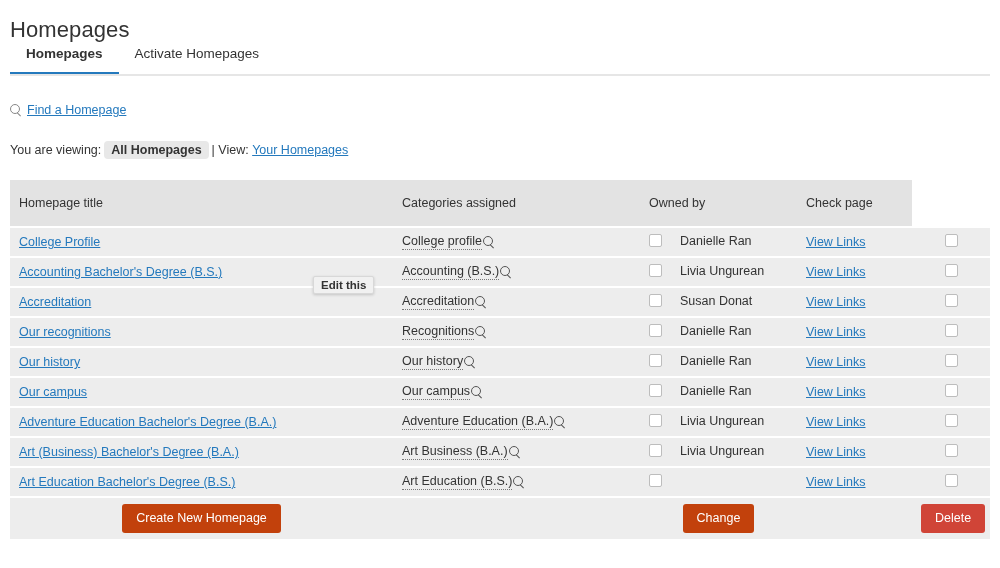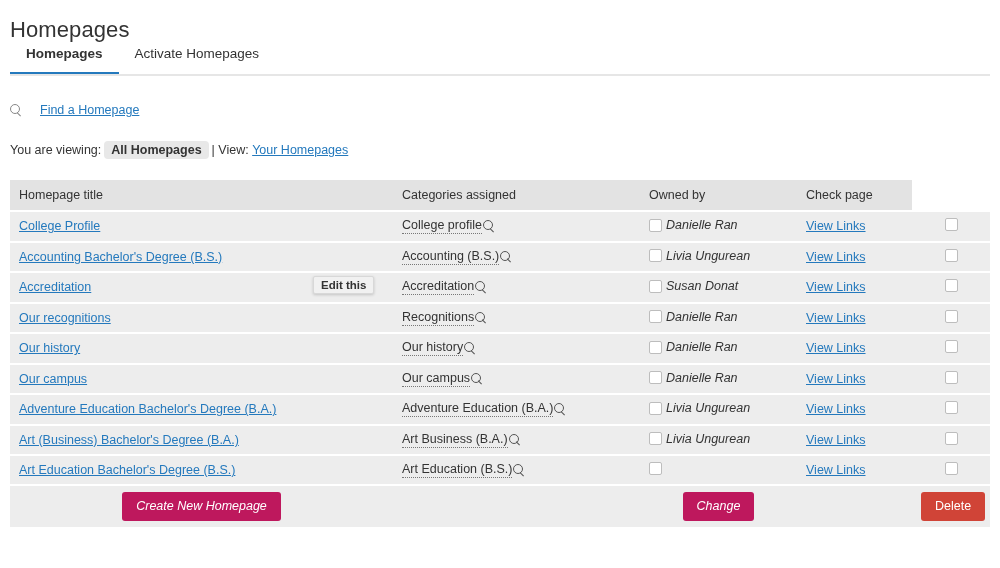--- a/index.html
+++ b/index.html
@@ -34,21 +34,21 @@
   .tab.active { font-weight: bold; }
   .tab.active::after {
     content: ""; position: absolute;
     left: 0; right: 0; bottom: -2px; height: 2px;
     background: #2479bd;
   }
 
   
   .findrow {
     position: absolute; left: 10px; top: 103px;
-    display: flex; align-items: center; gap: 18px;
+    display: flex; align-items: center; gap: 5px;
     font-size: 12.5px;
   }
   .mag {
     display: inline-block; width: 12px; height: 12px; position: relative;
     flex: none;
   }
   .mag::before {
     content: ""; position: absolute; left: 0; top: 0;
     width: 8px; height: 8px; border: 1.3px solid #888;
     border-radius: 50%;
@@ -85,55 +85,55 @@
     font-size: 12.5px;
   }
   .tbl col.c1 { width: 383px; }
   .tbl col.c2 { width: 247px; }
   .tbl col.c3 { width: 157px; }
   .tbl col.c4 { width: 115px; }
   .tbl col.c5 { width: 78px; }
 
   .tbl th {
     background: #e3e3e3; color: #333; font-weight: normal;
-    text-align: left; padding: 8px 9px; height: 30px;
+    text-align: left; padding: 16px 9px; height: 30px;
     border: none; font-size: 12.5px;
   }
   .tbl th.blank { background: #ffffff; }
   .tbl td {
     background: #ededed; padding: 6px 9px; height: 16px;
     border-top: 2px solid #ffffff; vertical-align: middle;
   }
   .tbl tr.actions td {
     background: #ededed; height: 42px; padding: 5px 9px;
     border-top: 2px solid #ffffff;
   }
 
   .cat { display: inline-flex; align-items: center; gap: 1px; }
   .cat .cname {
     border-bottom: 1px dotted #777; color: #333;
     padding-bottom: 1px;
   }
 
-  .owner { display: inline-flex; align-items: center; gap: 4px; font-style: italic; }
+  .owner { display: inline-flex; gap: 18px; }
   .cb {
     width: 13px; height: 13px; flex: none;
     border: 1px solid #bdbdbd; border-radius: 2px;
     background: #ffffff; display: inline-block; cursor: pointer;
   }
   .centercell { text-align: center; }
 
   
   .btn {
     display: inline-block; border: none; border-radius: 3px;
     color: #ffffff; font-size: 12.5px; cursor: pointer;
     font-family: "Liberation Sans", sans-serif;
     padding: 8px 14px; line-height: 1;
   }
-  .btn-blue { background: #be185d; font-style: italic; }
+  .btn-blue { background: #c2410c; }
   .btn-red  { background: #d04437; }
   .cell-center { text-align: center; }
 
   
   .tooltip {
     position: absolute; left: 313px; top: 276px;
     background: #f1f1f1; color: #333;
     font-size: 11.5px; font-weight: bold;
     padding: 2px 7px; border-radius: 2px;
     border: 1px solid #d8d8d8;

